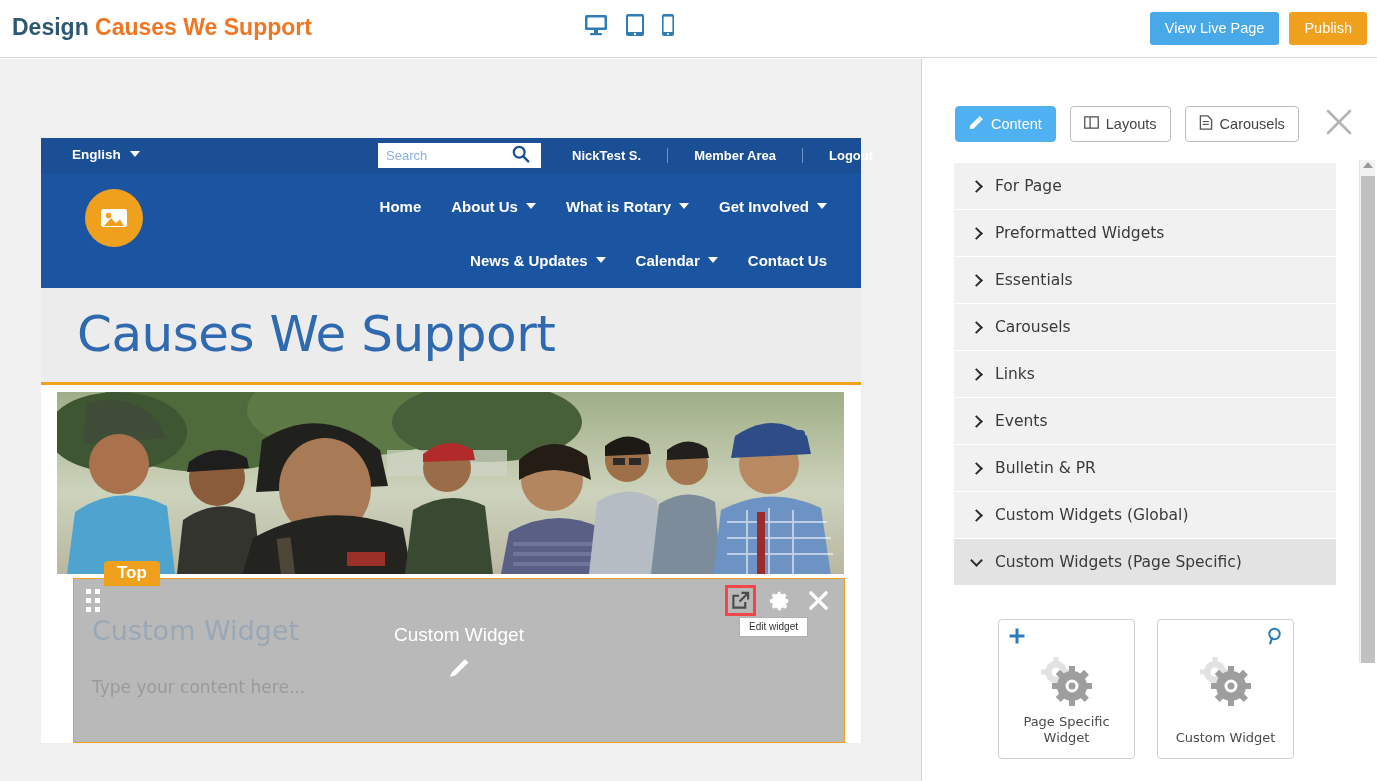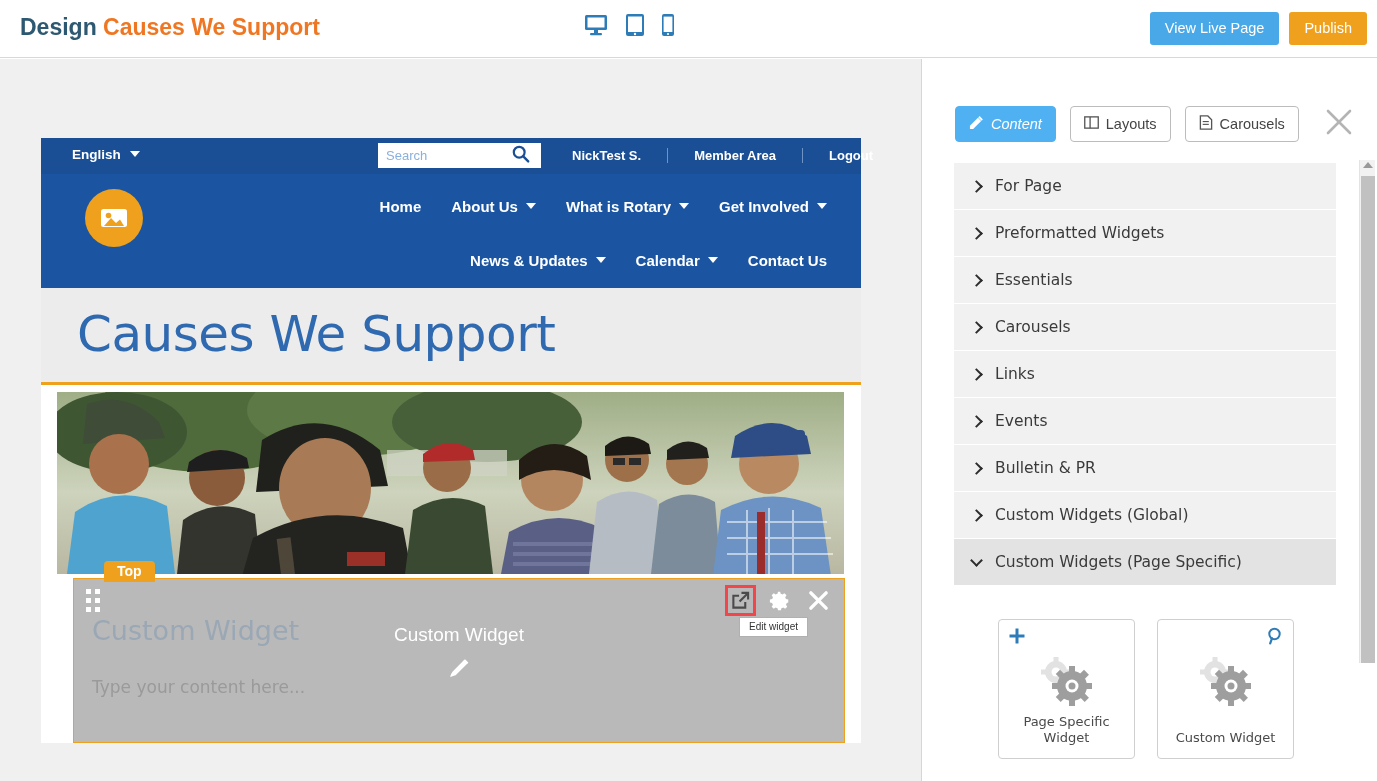--- a/index.html
+++ b/index.html
@@ -9,21 +9,21 @@
     background: #ffffff;
     overflow: hidden;
   }
 
   
   #topbar {
     position: absolute; left: 0; top: 0; width: 1377px; height: 58px;
     background: #ffffff; border-bottom: 1px solid #d8d8d8;
   }
   #app-title {
-    position: absolute; left: 20px; top: 14px;
+    position: absolute; left: 12px; top: 14px;
     font-size: 23px; font-weight: bold; color: #2d5871; white-space: nowrap;
   }
   #app-title .accent { color: #ef7622; }
 
   #device-icons {
     position: absolute; left: 583px; top: 12px;
     display: flex; align-items: center; gap: 16px;
   }
   .dev-ico { display: block; }
 
@@ -131,21 +131,21 @@
   .photo svg { display: block; }
 
   
   .widget-region {
     position: relative; background: #b9b9b9;
     border: 1px solid #efa11e; margin: 0 16px 0 32px;
     height: 165px;
   }
   .top-tab {
     position: absolute; left: 30px; top: -18px;
-    background: #efa11e; color: #fff; font-size: 14px; font-weight: bold;
+    background: #efa11e; color: #fff; font-size: 17px; font-weight: bold;
     padding: 2px 13px 3px 13px; border-radius: 4px 4px 0 0; z-index: 6;
   }
   .drag-dots {
     position: absolute; left: 12px; top: 10px;
     display: grid; grid-template-columns: 5px 5px; grid-gap: 4px; z-index: 5;
   }
   .drag-dots i { width: 5px; height: 5px; background: #ffffff; display: block; }
 
   .widget-tools {
     position: absolute; right: 10px; top: 6px; display: flex;
@@ -202,21 +202,21 @@
     position: absolute; left: 0; top: 47px; width: 100%;
     display: flex; align-items: center; padding-left: 33px; gap: 14px;
   }
   .ptab {
     display: flex; align-items: center; gap: 7px;
     font-size: 14.5px; padding: 8px 13px; border-radius: 4px;
     cursor: pointer; background: #ffffff; color: #444;
     border: 1px solid #bcbcbc; white-space: nowrap;
     font-family: "Liberation Sans", sans-serif;
   }
-  .ptab.active { background: #4fb0f2; color: #ffffff; border-color: #4fb0f2; font-style: italic; }
+  .ptab.active { background: #4fb0f2; color: #ffffff; border-color: #4fb0f2; }
   #panel-close {
     position: absolute; right: 24px; top: 49px; cursor: pointer;
   }
 
   #accordion {
     position: absolute; left: 32px; top: 104px; width: 382px;
   }
   .acc-row {
     height: 47px; background: #f1f1f1; border-bottom: 1px solid #ffffff;
     display: flex; align-items: center; padding-left: 18px;

